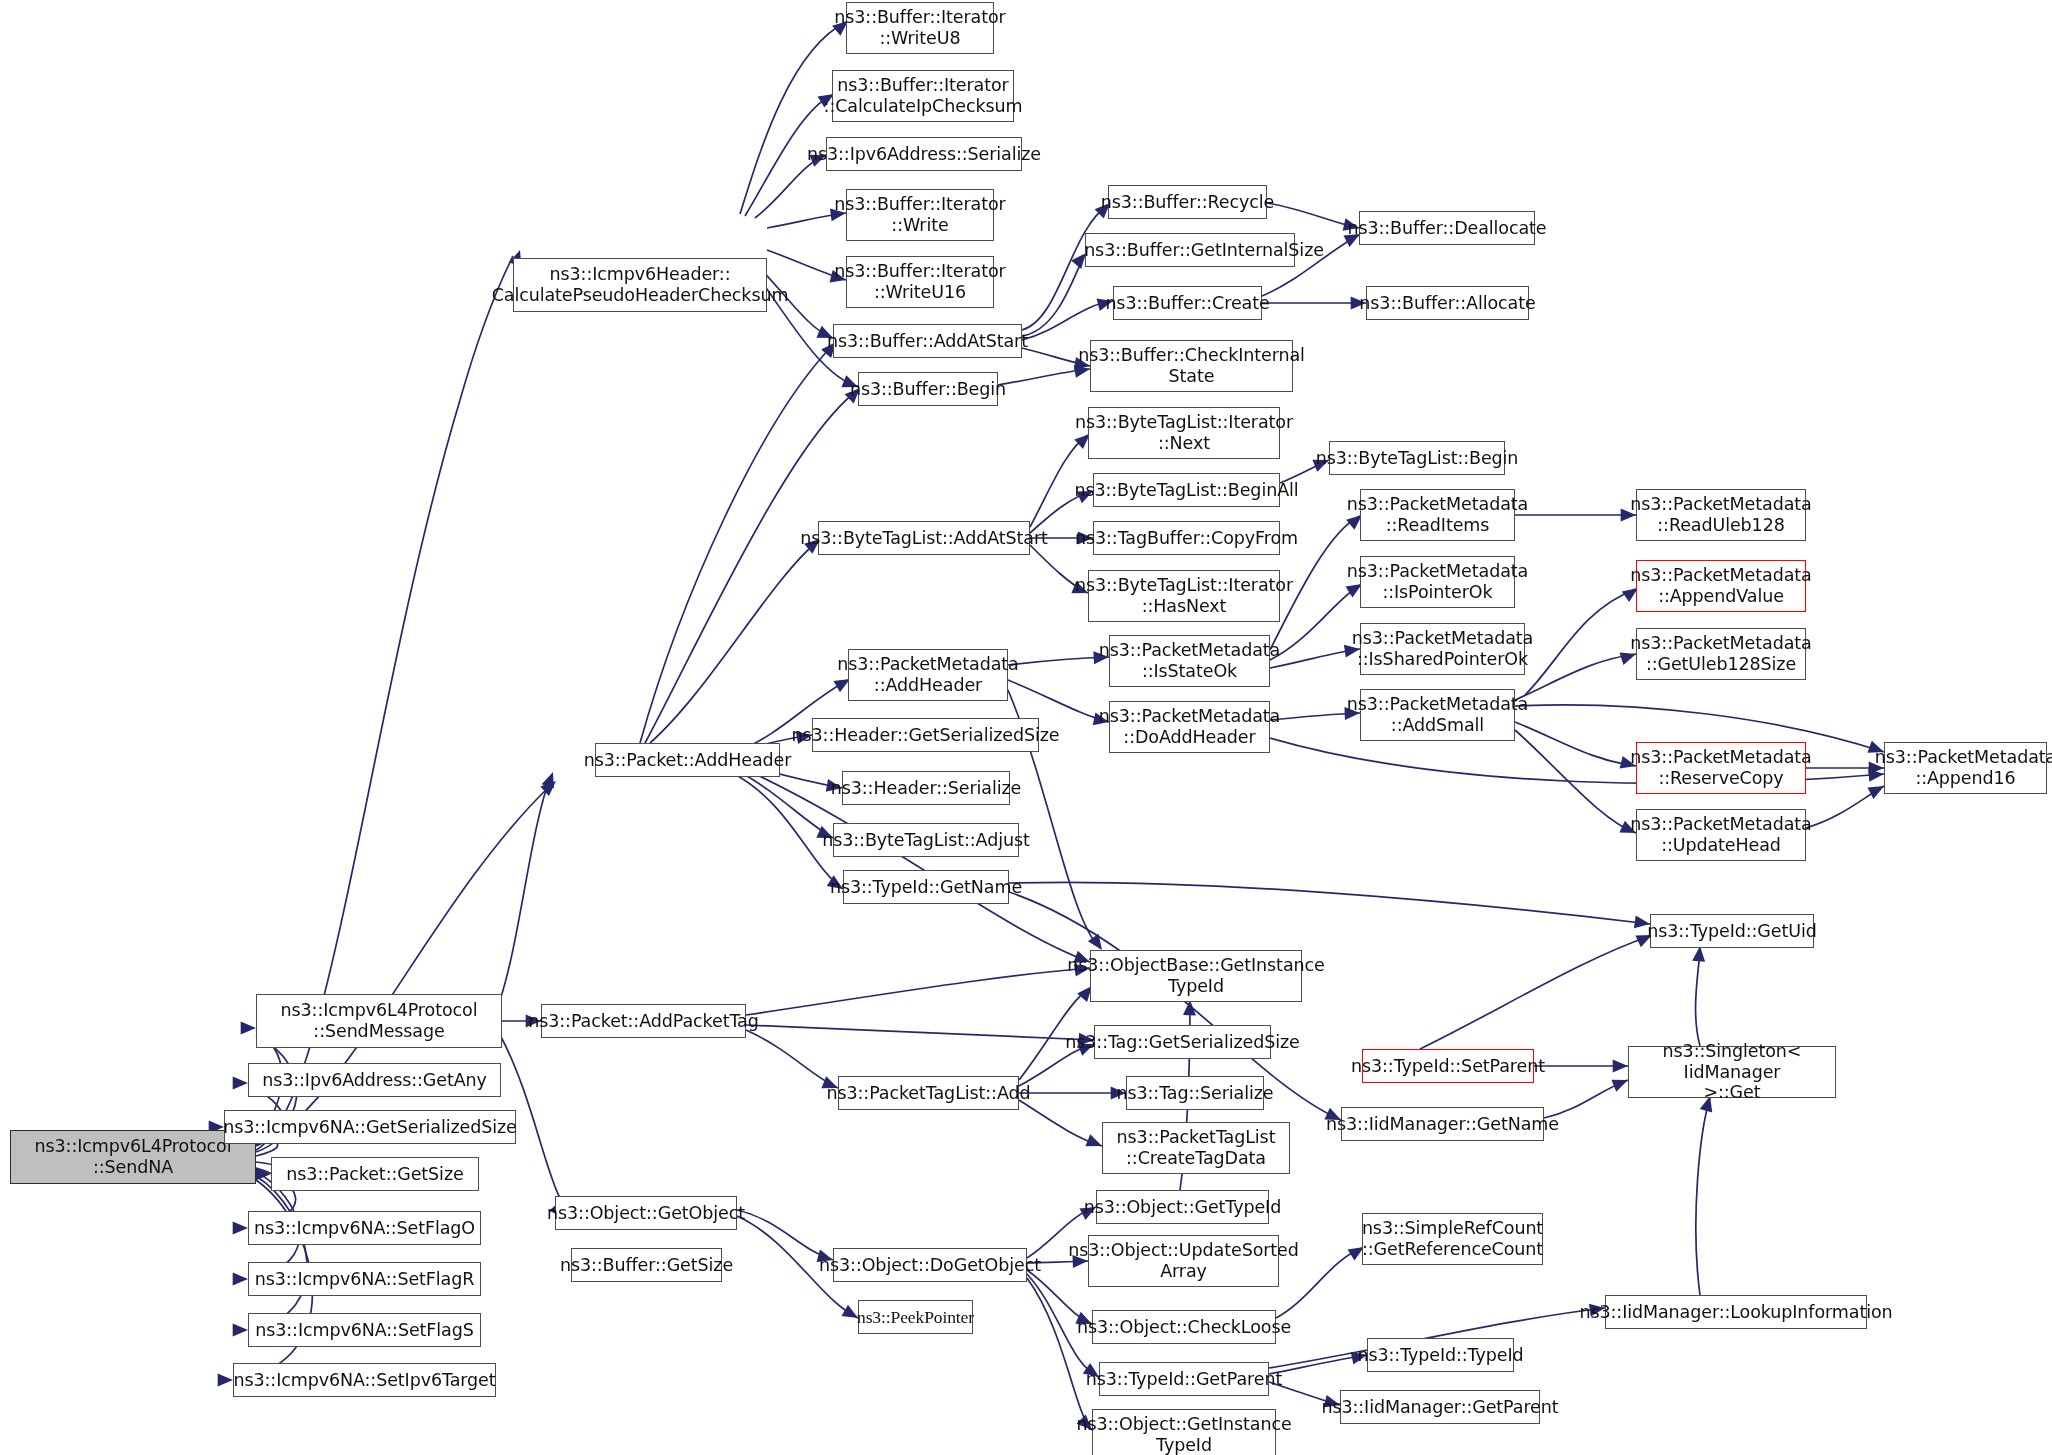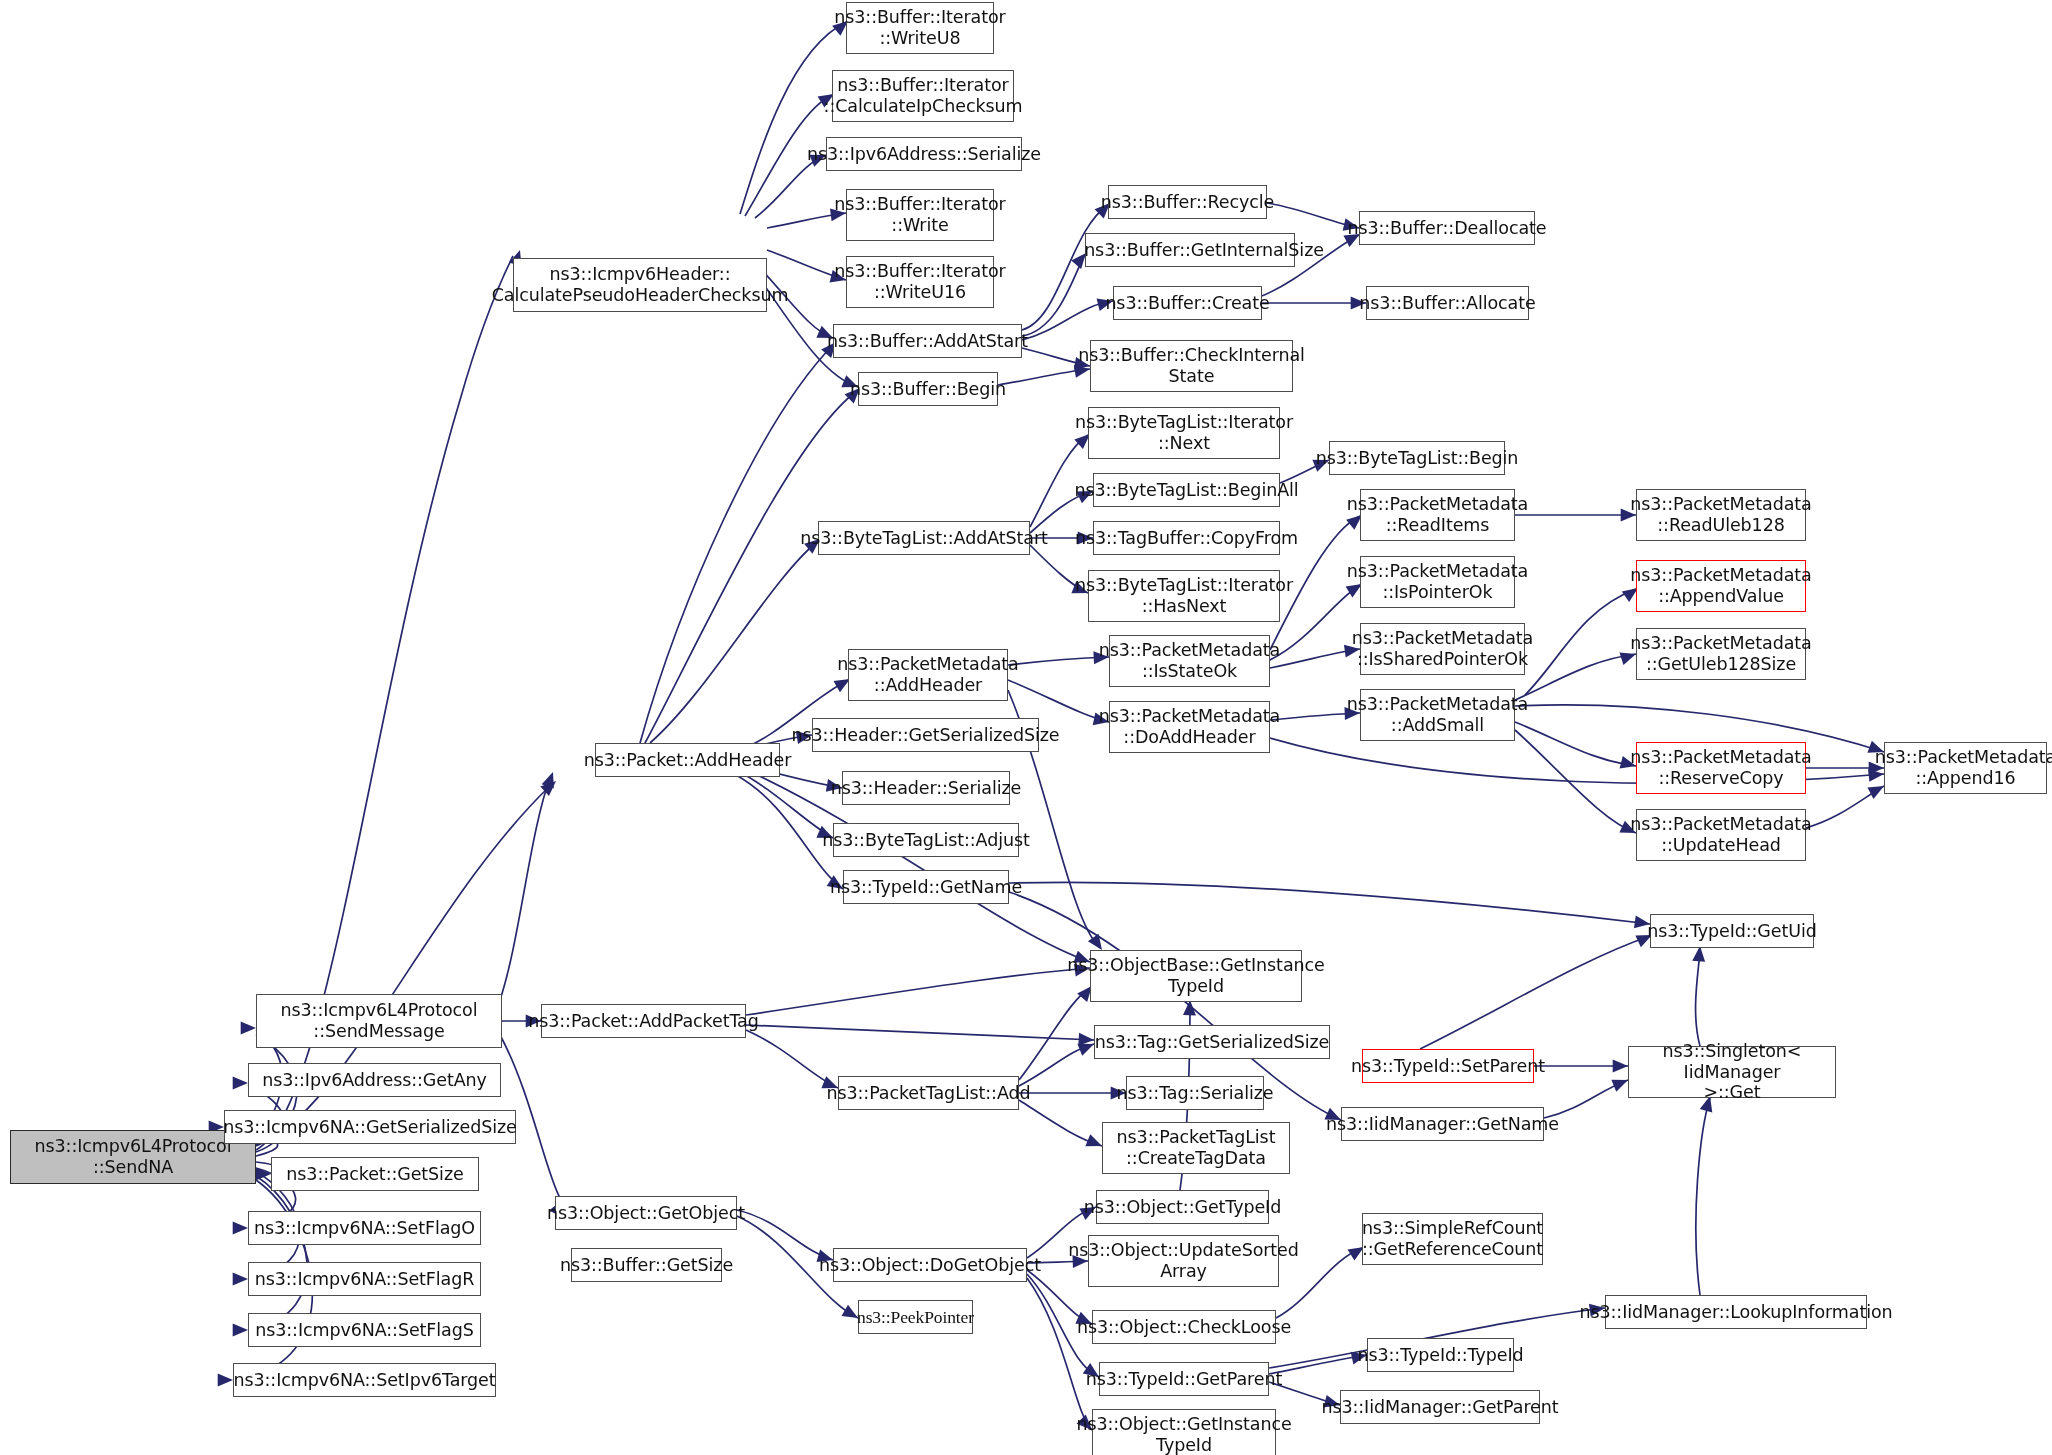--- a/index.html
+++ b/index.html
@@ -299,21 +299,21 @@
 ::IsStateOk</div>
       <div class="node" style="left: 1109px; top: 701px; width: 161px; height: 52px;">ns3::PacketMetadata
 ::DoAddHeader</div>
       <div class="node" style="left: 551px; top: 743px; width: 185px; height: 34px; margin-left: 44px;">ns3::Packet::AddHeader</div>
       <div class="node" style="left: 812px; top: 718px; width: 227px; height: 34px;">ns3::Header::GetSerializedSize</div>
       <div class="node" style="left: 842px; top: 771px; width: 168px; height: 34px;">ns3::Header::Serialize</div>
       <div class="node" style="left: 833px; top: 823px; width: 186px; height: 34px;">ns3::ByteTagList::Adjust</div>
       <div class="node" style="left: 843px; top: 870px; width: 166px; height: 34px;">ns3::TypeId::GetName</div>
       <div class="node" style="left: 1090px; top: 950px; width: 212px; height: 52px;">ns3::ObjectBase::GetInstance
 TypeId</div>
-      <div class="node" style="left: 1094px; top: 1025px; width: 236px; height: 34px;">ns3::Tag::GetSerializedSize</div>
+      <div class="node" style="left: 1094px; top: 1025px; width: 177px; height: 34px;">ns3::Tag::GetSerializedSize</div>
       <div class="node" style="left: 1126px; top: 1076px; width: 138px; height: 34px;">ns3::Tag::Serialize</div>
       <div class="node" style="left: 1102px; top: 1122px; width: 188px; height: 52px;">ns3::PacketTagList
 ::CreateTagData</div>
       <div class="node" style="left: 838px; top: 1076px; width: 181px; height: 34px;">ns3::PacketTagList::Add</div>
       <div class="node" style="left: 541px; top: 1004px; width: 205px; height: 34px;">ns3::Packet::AddPacketTag</div>
       <div class="node alert" style="left: 1362px; top: 1049px; width: 172px; height: 34px;">ns3::TypeId::SetParent</div>
       <div class="node" style="left: 1341px; top: 1107px; width: 203px; height: 34px;">ns3::IidManager::GetName</div>
       <div class="node" style="left: 1628px; top: 1046px; width: 208px; height: 52px;">ns3::Singleton&lt; IidManager
 &gt;::Get</div>
       <div class="node" style="left: 1650px; top: 914px; width: 164px; height: 34px;">ns3::TypeId::GetUid</div>

